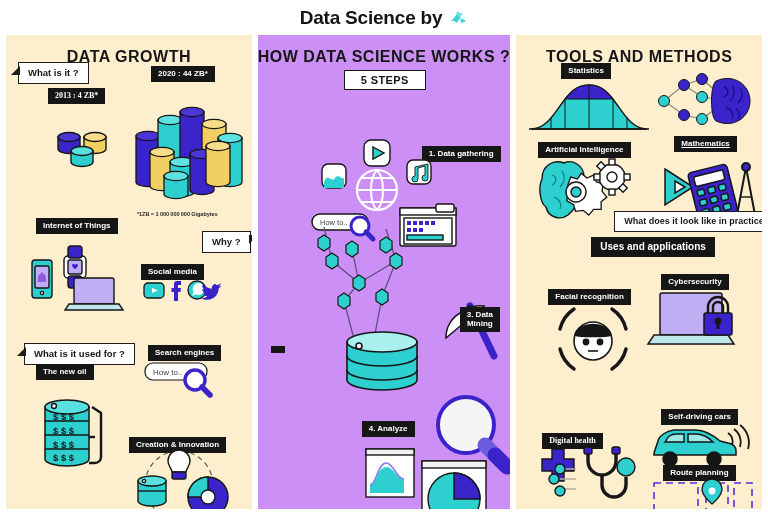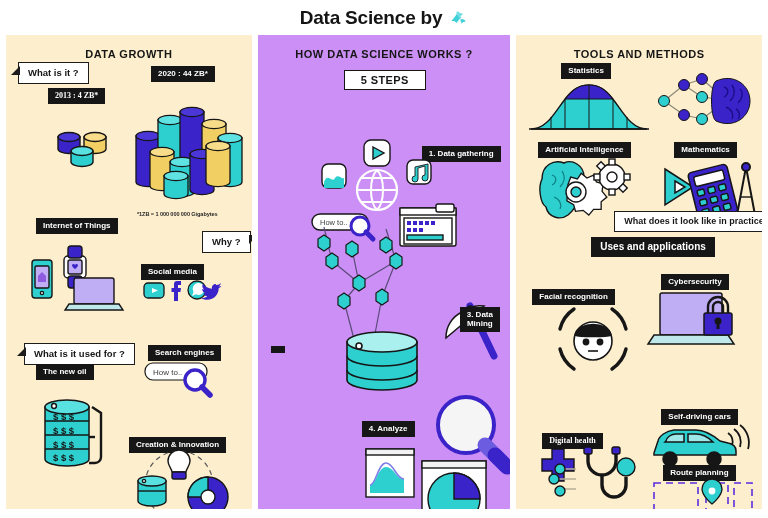--- a/index.html
+++ b/index.html
@@ -37,21 +37,21 @@
     height: 482px;
     padding: 0 6px 8px 6px;
     gap: 6px;
   }
   .panel { position: relative; overflow: hidden; }
   .panel-left   { width: 249px; background: #fdeecd; }
   .panel-center { width: 256px; background: #cc8ff5; }
   .panel-right  { width: 249px; background: #fdeecd; }
   .panel-title {
     text-align: center;
-    font-size: 11px;
+    font-size: 16px;
     font-weight: bold;
     color: #161616;
     letter-spacing: 0.5px;
     padding-top: 13px;
   }
   
   .tag {
     position: absolute;
     background: #161616;
     color: #ffffff;
@@ -439,21 +439,21 @@
               <rect x="58" y="17" width="6" height="6"></rect>
                 <rect x="88" y="17" width="6" height="6"></rect>
               <rect x="62" y="6" width="6" height="6" transform="rotate(-45 65 9)"></rect>
               <rect x="84" y="28" width="6" height="6" transform="rotate(-45 87 31)"></rect>
             </g>
           </g>
         </g>
       </svg>
     </div>
 
-    <div class="tag" style="left:158px; top:107px;">Mathematics</div>
+    <div class="tag" style="left:158px; top:101px;text-decoration:underline;">Mathematics</div>
     <div class="art" style="left:145px; top:122px;">
       <svg width="100" height="66" viewBox="0 0 100 66">
         <g stroke="#161616" stroke-width="1.5">
           <path d="M4 12 l28 18 l-28 18Z" fill="#2ecfcf"></path>
           <path d="M14 24 l10 6 l-10 6Z" fill="#fff"></path>
           <g transform="rotate(-14 55 36)">
             <rect x="32" y="10" width="40" height="50" rx="4" fill="#3a23c8"></rect>
             <rect x="37" y="15" width="30" height="10" rx="2" fill="#fff"></rect>
             <g fill="#2ecfcf">
               <rect x="37" y="29" width="7" height="6" rx="1.5"></rect>
@@ -472,21 +472,21 @@
             <circle cx="85" cy="10" r="4" fill="#3a23c8"></circle>
             <path d="M79 40 h12" stroke-width="1.4"></path>
           </g>
         </g>
       </svg>
     </div>
 
     <div class="bubble tail-right" style="left:98px; top:176px; font-size:9px;">What does it look like in practice?</div>
     <div class="tag big" style="left:75px; top:202px;">Uses and applications</div>
 
-    <div class="tag" style="left:16px; top:254px;">Facial recognition</div>
+    <div class="tag" style="left:32px; top:254px;">Facial recognition</div>
     <div class="art" style="left:32px; top:266px;">
       <svg width="90" height="76" viewBox="0 0 90 76">
         <g stroke="#161616" stroke-width="3.4" fill="none" stroke-linecap="round">
           <path d="M12 28 a34 34 0 0 1 14 -20"></path>
           <path d="M78 28 a34 34 0 0 0 -14 -20"></path>
           <path d="M12 48 a34 34 0 0 0 14 20"></path>
           <path d="M78 48 a34 34 0 0 1 -14 20"></path>
         </g>
         <g stroke="#161616" stroke-width="1.6">
           <circle cx="45" cy="40" r="19" fill="#fff"></circle>

